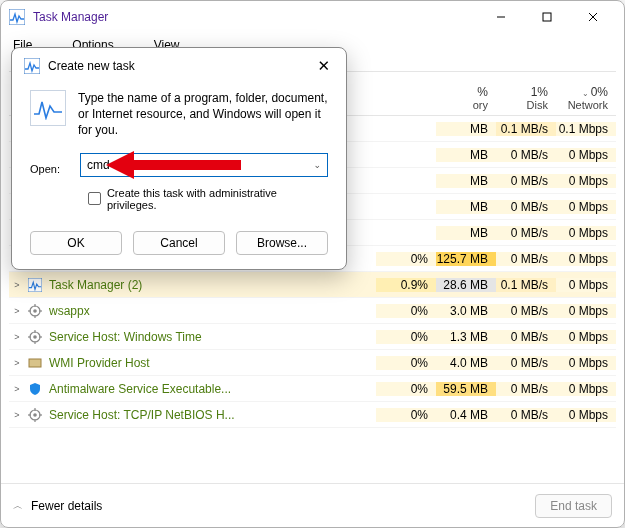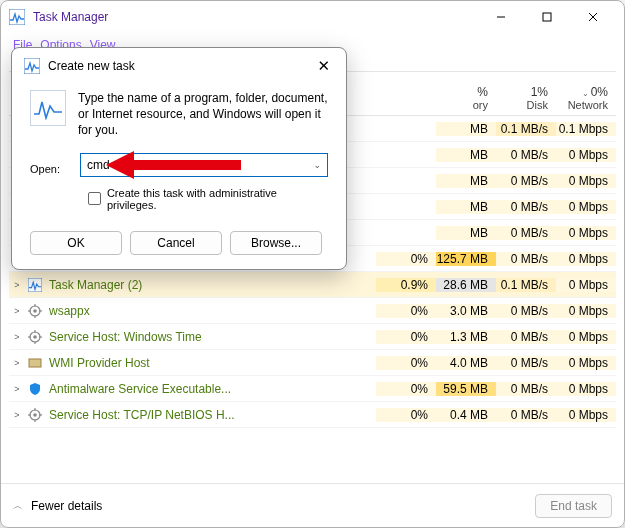--- a/index.html
+++ b/index.html
@@ -5,21 +5,21 @@
   * { box-sizing: border-box; margin: 0; padding: 0; font-family: "Segoe UI", Arial, sans-serif; }
   body { width: 625px; height: 528px; background: #fff; position: relative; overflow: hidden; border: 1px solid #b0b0b0; border-radius: 8px; box-shadow: 0 4px 16px rgba(0,0,0,0.3); }
 
   
   .titlebar { height: 32px; display: flex; align-items: center; padding: 0 8px; }
   .titlebar .app-icon { width: 16px; height: 16px; margin-right: 8px; }
   .titlebar .title { font-size: 12px; color: #4c1d95; flex: 1; }
   .titlebar .winbtns { display: flex; }
   .titlebar .winbtn { width: 46px; height: 32px; display: flex; align-items: center; justify-content: center; color: #333; font-size: 10px; }
 
-  .menubar { height: 24px; display: flex; align-items: center; padding: 0 8px; gap: 0; font-size: 12px; color: #8b5cf6; }
+  .menubar { height: 24px; display: flex; align-items: center; padding: 0 8px; gap: 32px; font-size: 12px; color: #000000; }
   .menubar span { padding: 2px 4px; }
 
   
   .tablewrap { position: absolute; left: 8px; right: 8px; top: 70px; bottom: 44px; border-top: 1px solid #e5e5e5; overflow: hidden; }
   .theader { display: flex; height: 44px; border-bottom: 1px solid #e5e5e5; font-size: 12px; color: #555; }
   .theader .col-name { flex: 1; }
   .theader .col { width: 60px; text-align: right; padding: 4px 8px 4px 0; display: flex; flex-direction: column; justify-content: flex-end; align-items: flex-end; }
   .theader .pct { color: #333; }
   .theader .lbl { color: #444; font-size: 11px; }
   .theader .car { font-size: 8px; color:#666; margin-right:2px; }
@@ -54,21 +54,21 @@
   .dtitle .dclose { font-size: 15px; color: #000; padding: 0 4px; }
   .dbody { display: flex; padding: 6px 18px 8px 18px; gap: 12px; }
   .dbody .dbicon { width: 36px; height: 36px; border: 1px solid #c9d4e2; background:#fff; display:flex; align-items:center; justify-content:center; }
   .dbody .ddesc { font-size: 12px; color: #000; line-height: 1.35; flex:1;}
   .dopen { display: flex; align-items: center; padding: 6px 18px; gap: 10px; }
   .dopen .olabel { font-size: 11px; width: 40px; margin-top: 8px; }
   .dopen .combo { flex: 1; height: 24px; border: 1px solid #0067c0; background: #fff; display: flex; align-items: center; padding: 0 6px; font-size: 12px; justify-content: space-between; }
   .dopen .combo .caret { font-size: 9px; color: #555; }
   .dcheck { display: flex; align-items: center; padding: 4px 18px 4px 76px; gap: 6px; font-size: 11px; }
   .dcheck .box { width: 13px; height: 13px; border: 1px solid #666; border-radius: 2px; }
-  .dbtns { display: flex; justify-content: flex-start; gap: 8px; padding: 16px 18px 0 18px; }
+  .dbtns { display: flex; justify-content: space-between; gap: 8px; padding: 16px 18px 0 18px; }
   .dbtn { width: 92px; height: 24px; border: 1px solid #bfbfbf; border-radius: 4px; background: #fdfdfd; font-size: 12px; display:flex; align-items:center; justify-content:center; }
 
   
   .arrow { position: absolute; left: 105px; top: 144px; z-index: 20; pointer-events:none;}
 
   
   .tm-mini { width:16px; height:16px; }
 </style>
 </head>
 <body>

